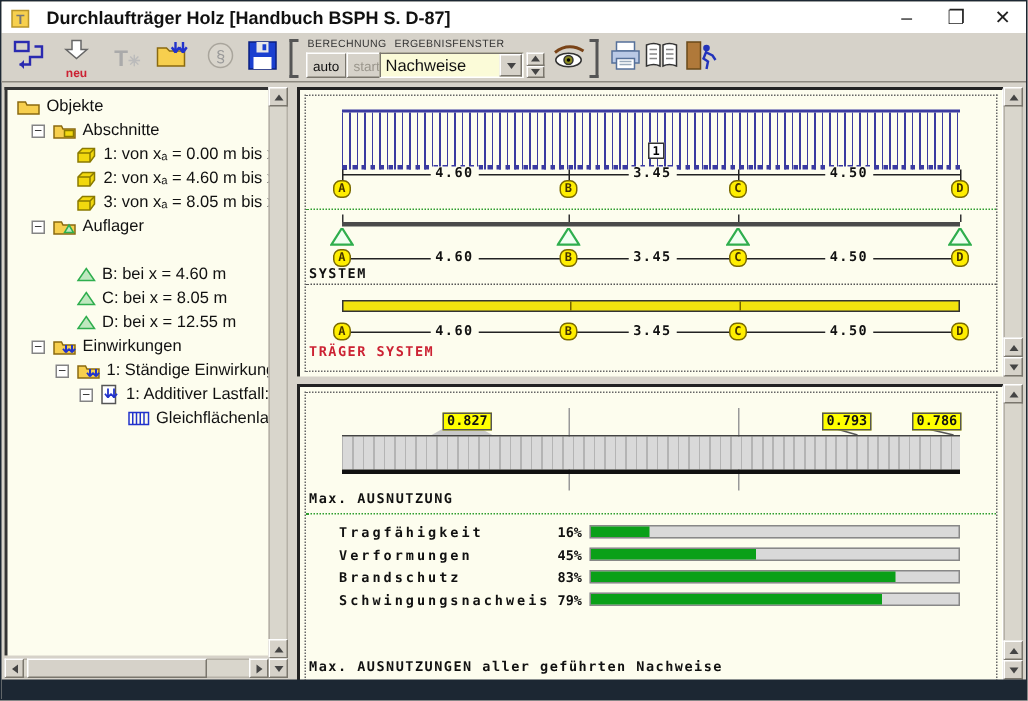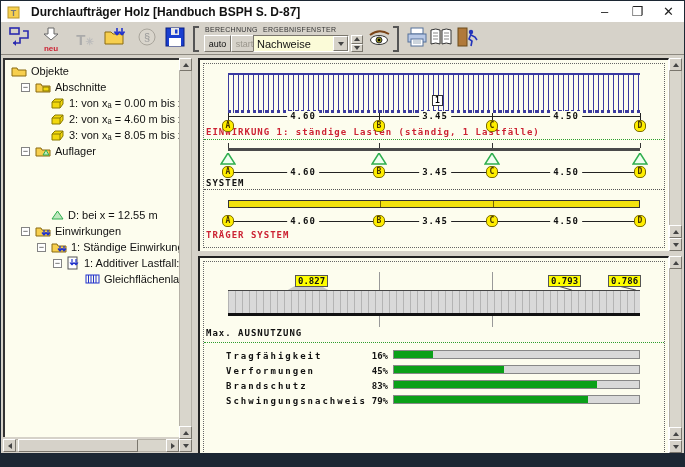--- a/index.html
+++ b/index.html
@@ -259,20 +259,36 @@
     <div class="trow" style="left:16px;top:83px">
       <span class="expander">−</span>
       <span class="ticon">
           <svg width="16" height="12">
             <path d="M1 3h5l1 2h8v6H1z" fill="#f7cf4e" stroke="#8a6a10"></path>
             <path d="M11 5l3 5h-6z" fill="#bfe8bf" stroke="#2fae4e"></path>
           </svg>
         </span>
       <span>Auflager</span>
     </div>
+    <div class="trow" style="left:46px;top:115px">
+      <span class="ticon">
+          <svg width="13" height="10">
+            <path d="M6.5 1 L12 9 H1 Z" fill="#bfe8bf" stroke="#2fae4e"></path>
+          </svg>
+        </span>
+      <span>B: bei x = 4.60 m</span>
+    </div>
+    <div class="trow" style="left:46px;top:131px">
+      <span class="ticon">
+          <svg width="13" height="10">
+            <path d="M6.5 1 L12 9 H1 Z" fill="#bfe8bf" stroke="#2fae4e"></path>
+          </svg>
+        </span>
+      <span>C: bei x = 8.05 m</span>
+    </div>
     <div class="trow" style="left:46px;top:147px">
       <span class="ticon">
           <svg width="13" height="10">
             <path d="M6.5 1 L12 9 H1 Z" fill="#bfe8bf" stroke="#2fae4e"></path>
           </svg>
         </span>
       <span>D: bei x = 12.55 m</span>
     </div>
     <div class="trow" style="left:16px;top:163px">
       <span class="expander">−</span>
@@ -349,21 +365,20 @@
     <div class="dimtick" style="left:179px;top:53px"></div>
     <div class="dimtick" style="left:292px;top:53px"></div>
     <div class="dimtick" style="left:440px;top:53px"></div>
     <span class="dimnum mono" style="left:103px;top:51px">4.60</span>
     <span class="dimnum mono" style="left:235px;top:51px">3.45</span>
     <span class="dimnum mono" style="left:366px;top:51px">4.50</span>
     <span class="badge" style="left:28px;top:60px">A</span>
     <span class="badge" style="left:179px;top:60px">B</span>
     <span class="badge" style="left:292px;top:60px">C</span>
     <span class="badge" style="left:440px;top:60px">D</span>
-    <span class="red-caption mono" style="left:6px;top:67px">EINWIRKUNG 1: ständige Lasten (ständig, 1 Lastfälle)</span>
 
     <div class="dotted-green" style="top:79px"></div>
 
     <div class="systick" style="left:28px;top:83px"></div>
     <div class="systick" style="left:179px;top:83px"></div>
     <div class="systick" style="left:292px;top:83px"></div>
     <div class="systick" style="left:440px;top:83px"></div>
     <div class="beamline" style="left:28px;top:88px;width:412px"></div>
     <span class="tri-support" style="left:28px;top:91px"><svg width="16" height="12">
           <path d="M8 0 L15 11 H1 Z" fill="#f0fff0" stroke="#2fae4e" stroke-width="1.5"></path>
@@ -453,20 +468,21 @@
     <div class="bar-track" style="left:193px;top:122px">
         <div class="bar-fill" style="width: 83%;"></div>
       </div>
 
     <span class="bar-label" style="left:26px;top:138px">Schwingungsnachweis</span>
     <span class="bar-val" style="left:142px;top:138px">79%</span>
     <div class="bar-track" style="left:193px;top:137px">
         <div class="bar-fill" style="width: 79%;"></div>
       </div>
 
+    <span class="black-caption mono" style="left:6px;top:182px">Max. AUSNUTZUNGEN aller geführten Nachweise</span>
   </div>
 
   <div class="vscroll" style="left:668px;top:255px;height:197px">
     <span class="sbtn" style="left:-1px;top:-1px">
         <span class="tri-up"></span>
       </span>
     <span class="sbtn" style="left:-1px;bottom:12px">
         <span class="tri-up"></span>
       </span>
     <span class="sbtn" style="left:-1px;bottom:-1px">

